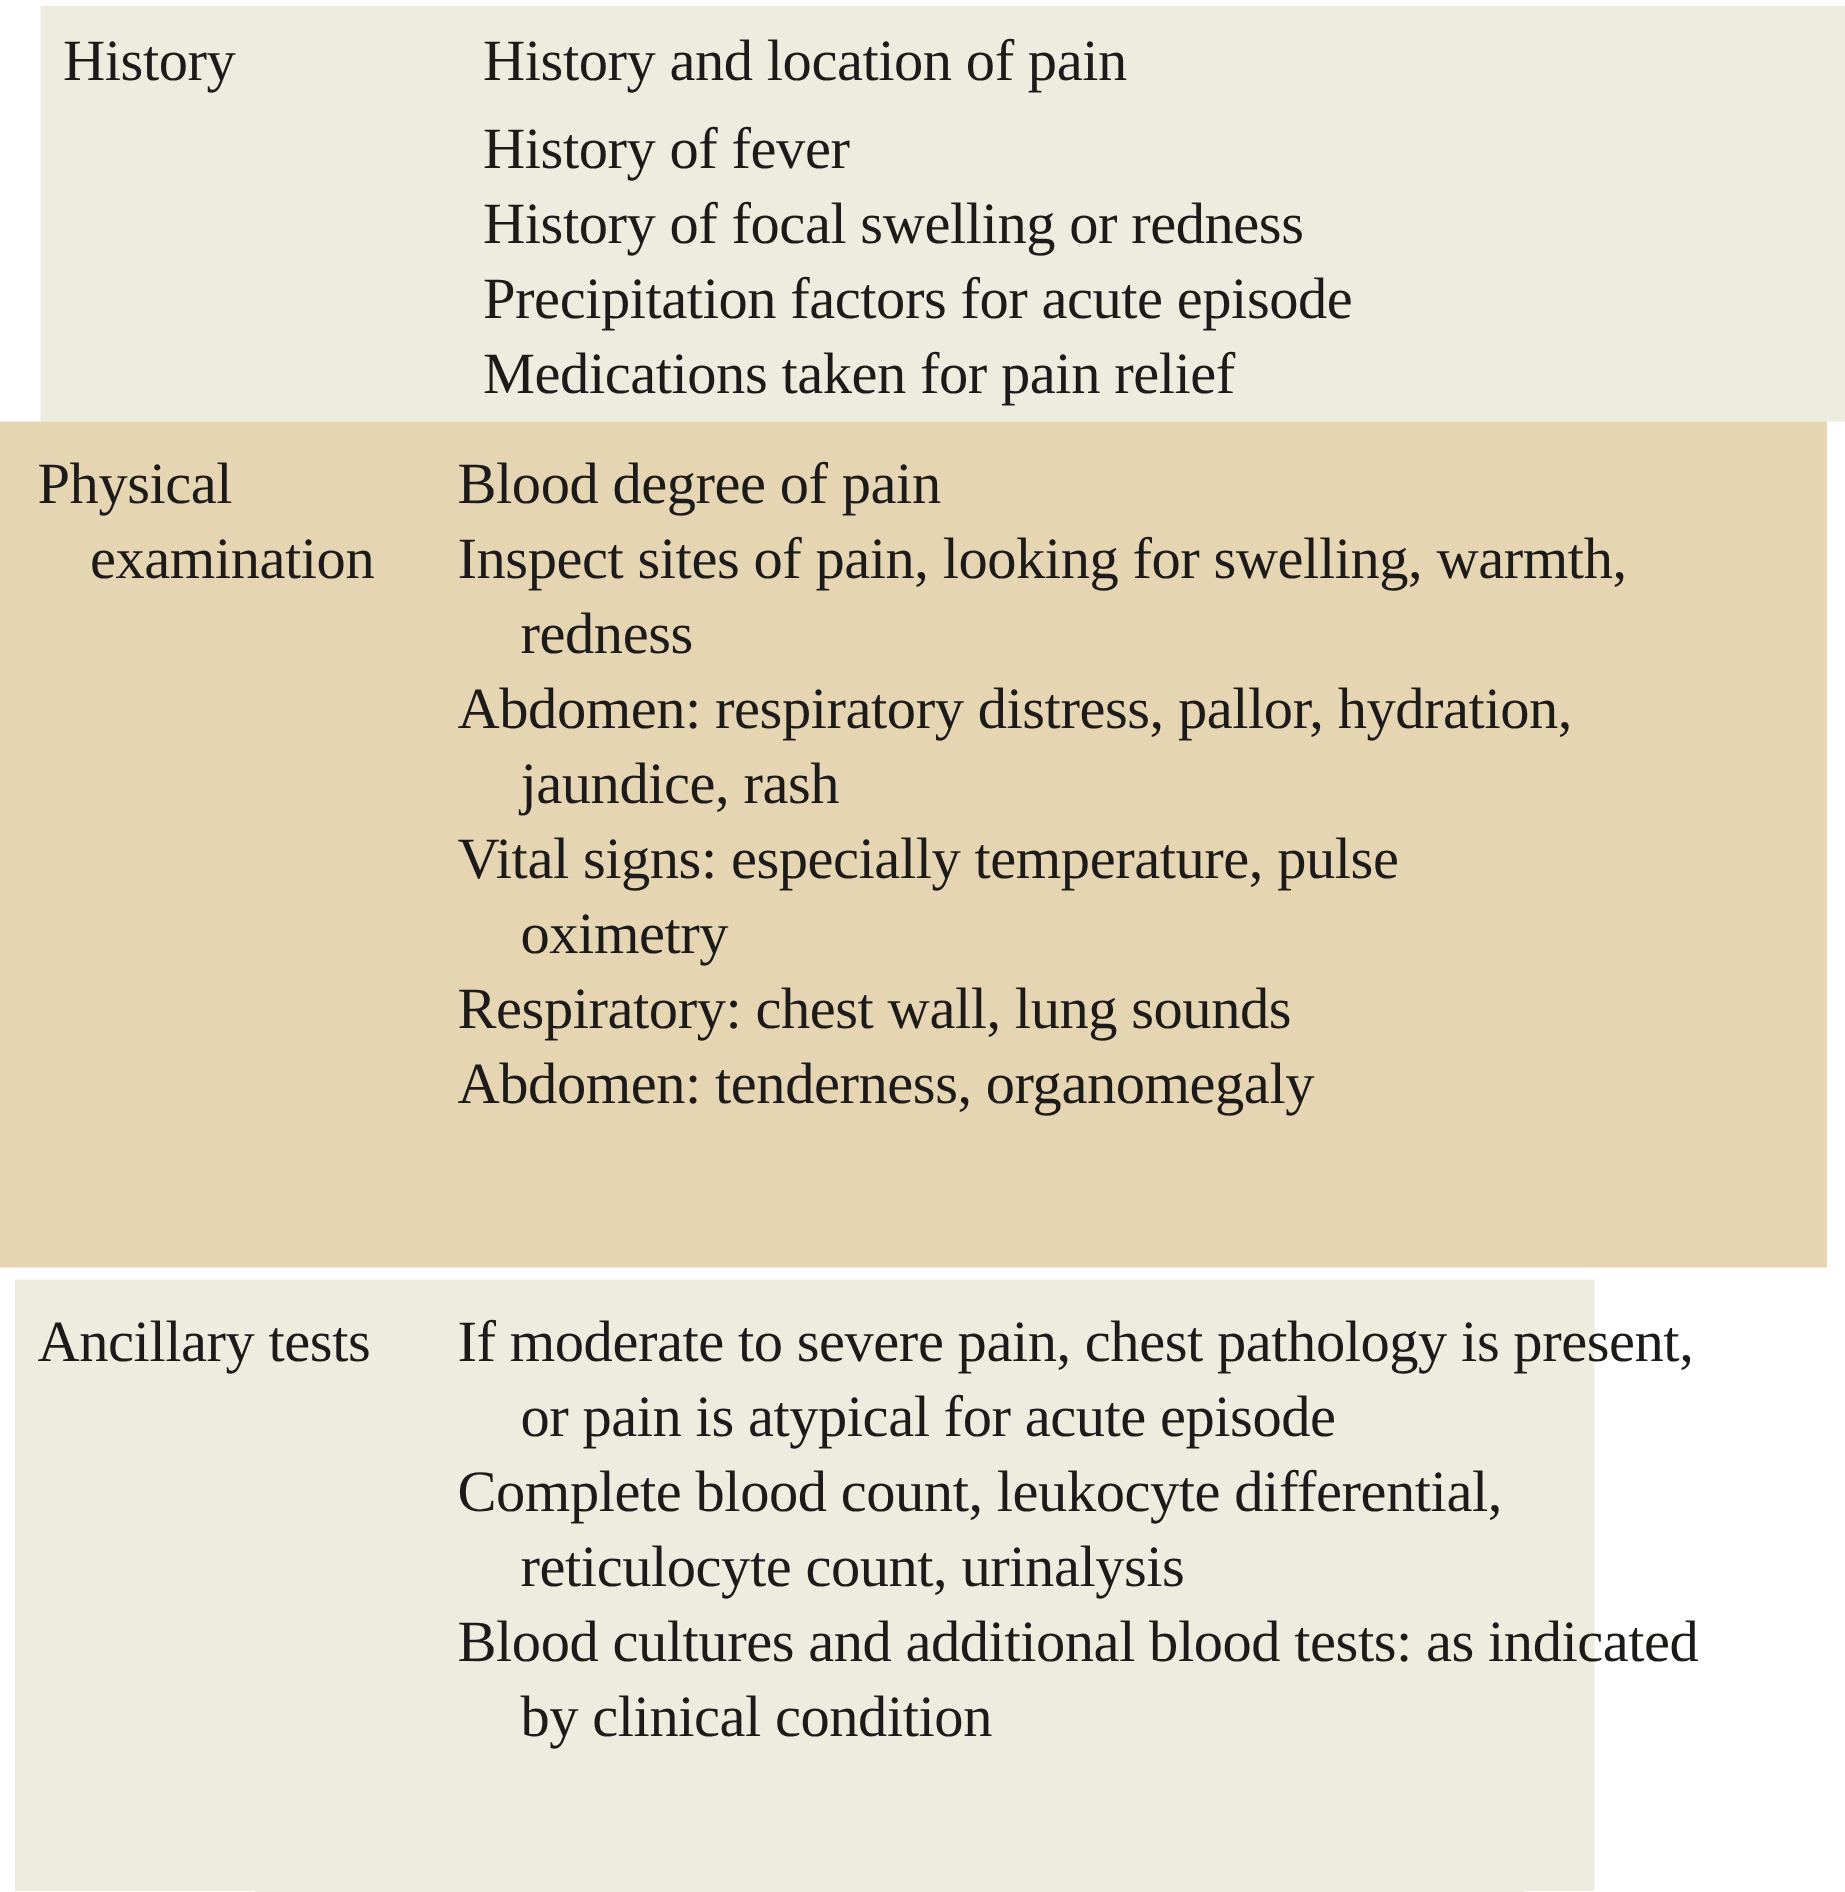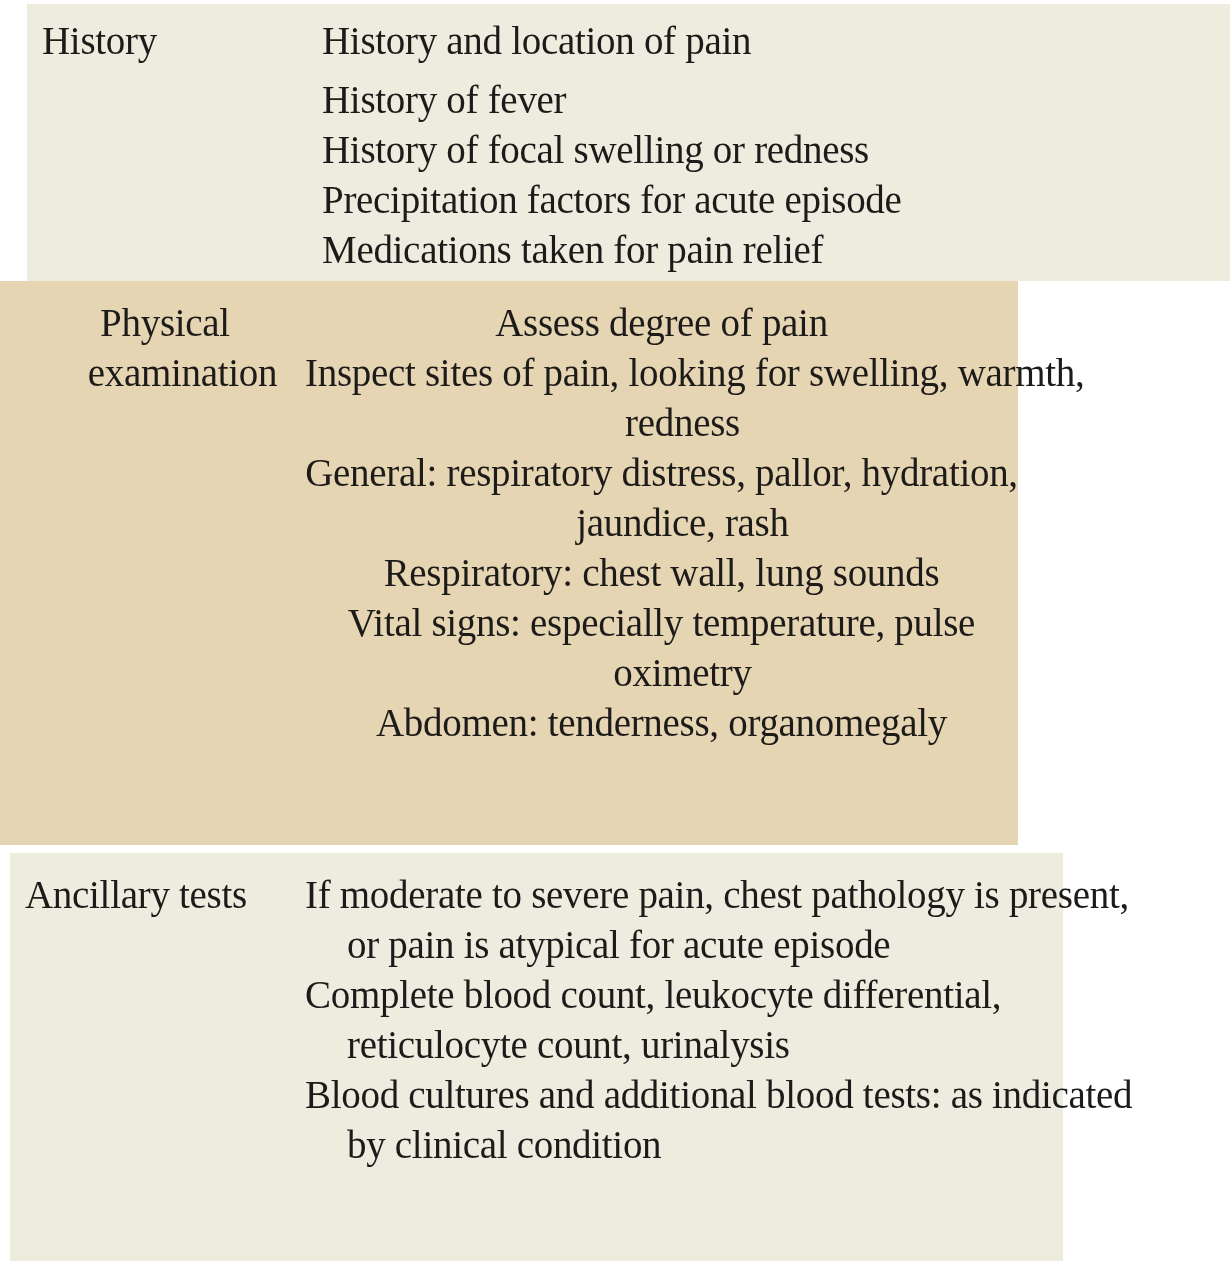--- a/index.html
+++ b/index.html
@@ -19,24 +19,23 @@
     align-items: flex-start;
   }
   #row-history {
     left: 27px; top: 4px;
     width: 1220px; height: 277px;
     background: var(--row-default, #edecdf);
     padding: 12px 0 0 15px;
   }
   #row-physical {
     left: 0; top: 281px;
-    width: 1018px; height: 564px;
+    width: 1218px; height: 564px;
     background: var(--row-highlight, #e6d5b3);
     padding: 17px 0 1px 25px;
-    text-align: center;
   }
   #row-ancillary {
     left: 10px; top: 853px;
     width: 1053px; height: 408px;
     background: var(--row-default, #edecdf);
     padding: 17px 0 0 15px;
   }
   .label-cell {
     flex: 0 0 280px;
     width: 280px;
@@ -76,28 +75,28 @@
       <p class="item">Medications taken for pain relief</p>
     </div>
   </div>
 
   <div class="row" id="row-physical">
     <div class="label-cell">
       <p class="label-text">Physical
 examination</p>
     </div>
     <div class="content-cell">
-      <p class="item">Assess degree of pain</p>
+      <p class="item">Blood degree of pain</p>
       <p class="item">Inspect sites of pain, looking for swelling, warmth,
 redness</p>
-      <p class="item">General: respiratory distress, pallor, hydration,
+      <p class="item">Abdomen: respiratory distress, pallor, hydration,
 jaundice, rash</p>
-      <p class="item">Respiratory: chest wall, lung sounds</p>
       <p class="item">Vital signs: especially temperature, pulse
 oximetry</p>
+      <p class="item">Respiratory: chest wall, lung sounds</p>
       <p class="item">Abdomen: tenderness, organomegaly</p>
     </div>
   </div>
 
   <div class="row" id="row-ancillary">
     <div class="label-cell">
       <p class="label-text">Ancillary tests</p>
     </div>
     <div class="content-cell">
       <p class="item">If moderate to severe pain, chest pathology is present,

